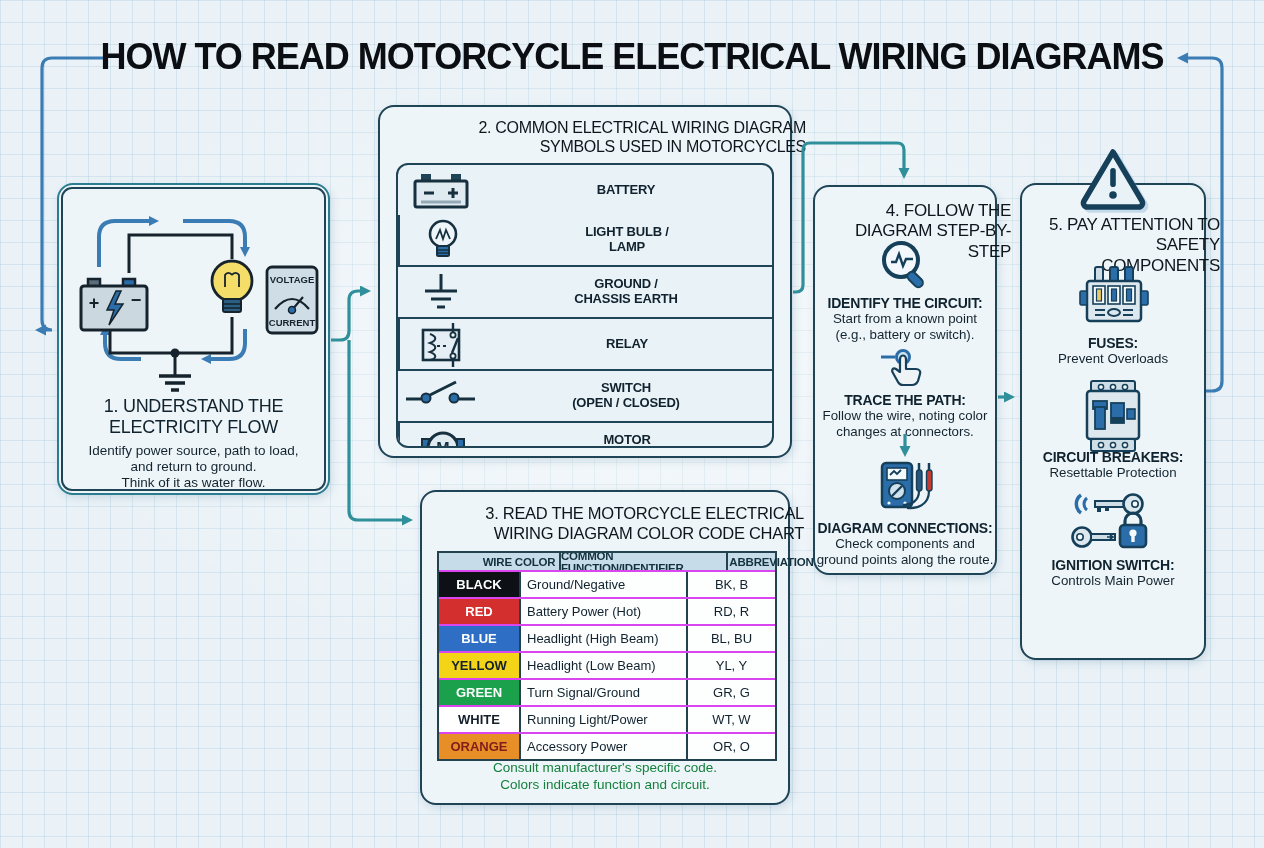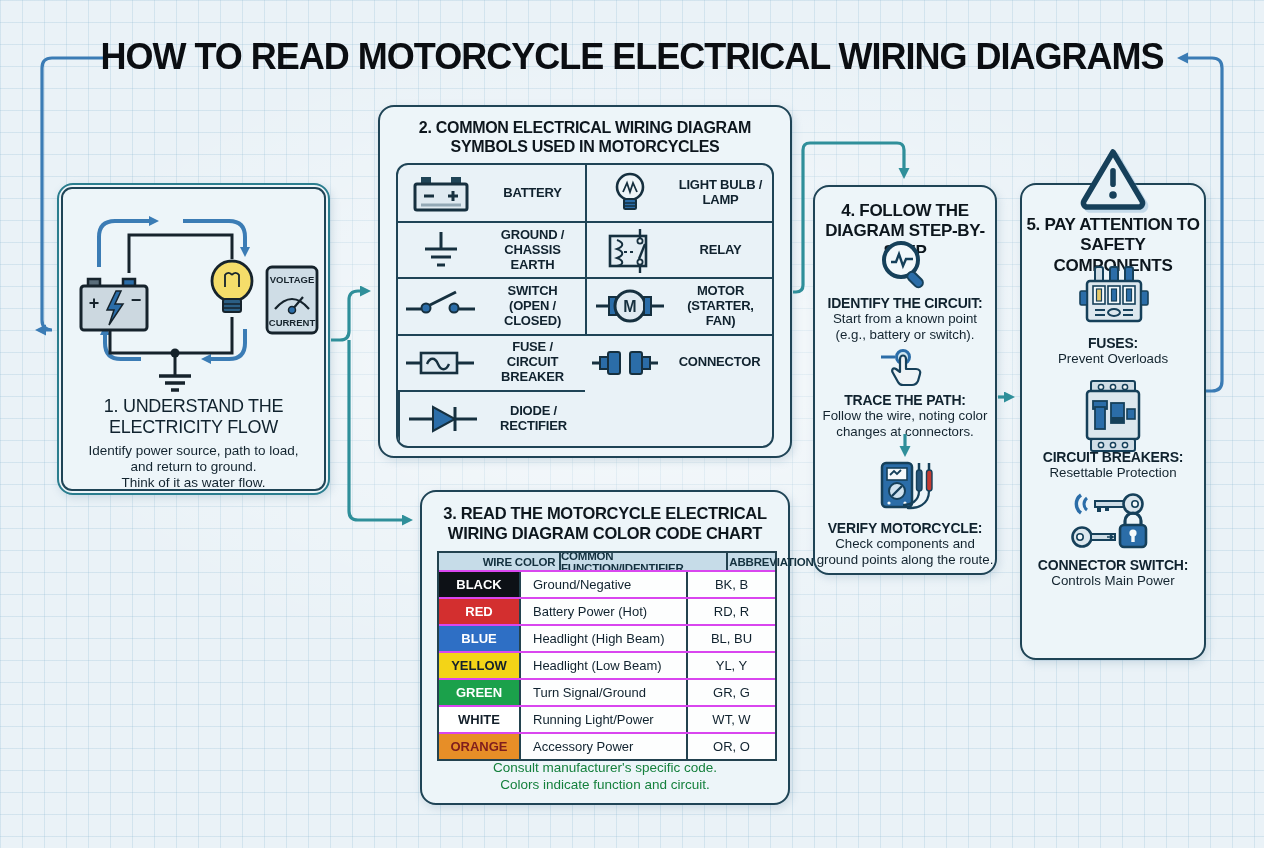--- a/index.html
+++ b/index.html
@@ -22,42 +22,42 @@
   }
   .panel{
     background:#edf5f9; border:2.5px solid #1f4456; border-radius:16px;
     box-shadow:2px 3px 8px rgba(90,130,160,.22); z-index:3; box-sizing:border-box;
   }
   .p1-outer{left:57px; top:183px; width:273px; height:312px; border-color:#2a7d8e; padding:3px;}
   .p1-inner{position:absolute; inset:2px; border:2px solid #1f4456; border-radius:11px;}
   .p1-head{left:0; top:207px; width:100%; text-align:center; font-size:18px; font-weight:400; line-height:1.18; letter-spacing:-.3px;}
   .p1-body{left:0; top:254px; width:100%; text-align:center; font-size:13.5px; line-height:1.18; color:#13242f;}
   .p2{left:378px; top:105px; width:414px; height:353px;}
-  .p-head{width:100%; text-align:center; font-weight:700; letter-spacing:-.3px; color:#0d161d;}
+  .p-head{width:100%; text-align:right; font-weight:400; letter-spacing:-.3px; color:#0d161d;margin-left:16px;}
   .p2-head{left:0; top:11px; font-size:16px; line-height:1.2;}
   .symgrid{
     left:16px; top:56px; width:378px; height:285px;
-    display:grid; grid-template-columns:1fr 1fr; grid-template-rows:repeat(5,1fr);
+    display:grid; grid-template-columns:1fr; grid-template-rows:repeat(5,1fr);
     border:2px solid #1f4456; border-radius:12px; overflow:hidden; background:#e9f2f7; box-sizing:border-box;
   }
   .symcell{display:flex; align-items:center; border-color:#1f4456;}
   .symcell.bt{border-top:2px solid #1f4456;}
   .symcell.bl{border-left:2px solid #1f4456;}
   .symicon{width:86px; flex:0 0 86px; display:flex; justify-content:center; align-items:center;}
   .symlabel{flex:1; text-align:center; font-size:13px; font-weight:800; line-height:1.15; letter-spacing:-.2px; padding-right:4px;}
   .p3{left:420px; top:490px; width:370px; height:315px;}
   .p3-head{left:0; top:12px; font-size:16.5px; line-height:1.2;}
   .cct{
     left:15px; top:59px; width:340px; border:2px solid #23424f; background:#fff; box-sizing:border-box;
   }
   .cct-row{display:grid; grid-template-columns:82px 167px 87px; height:25px;}
   .cct-row.hdr{height:17px; background:#c6dce8;padding-left:40px;}
   .cct-row + .cct-row{border-top:2px solid #d946ef;}
   .cct-c{display:flex; align-items:center; justify-content:center; font-size:13px; overflow:hidden;}
-  .cct-c.fn{justify-content:flex-start; padding-left:12px; background:#fdfefe;}
+  .cct-c.fn{justify-content:flex-start; padding-left:6px; background:#fdfefe;}
   .cct-c.ab{background:#fdfefe;}
   .cct-c.bR{border-right:2px solid #23424f;}
   .hdr .cct-c{font-size:11.5px; font-weight:800; color:#13303e; letter-spacing:-.2px; background:transparent;}
   .swatch{font-weight:800;}
   .p3-foot{left:0; top:268px; width:100%; text-align:center; font-size:13.5px; line-height:1.25; color:#15803d;}
   .p4{left:813px; top:185px; width:184px; height:390px;}
   .p4-head{left:0; top:14px; font-size:17px; line-height:1.2;}
   .step-t{width:100%; text-align:center; font-size:14px; font-weight:800; letter-spacing:-.2px;}
   .step-b{width:100%; text-align:center; font-size:13.3px; line-height:1.18; color:#13242f;}
   .p5{left:1020px; top:183px; width:186px; height:477px;}
@@ -376,21 +376,21 @@
         <circle cx="15" cy="44" r="1.6" fill="#f4f9fb"></circle>
           <circle cx="31" cy="44" r="1.6" fill="#f4f9fb"></circle>
         <line x1="45" y1="4" x2="45" y2="12" stroke="#16405a" stroke-width="2.5"></line>
         <rect x="42.5" y="11" width="5.5" height="21" rx="2.7" fill="#28567a" stroke="#16405a" stroke-width="1.4"></rect>
         <line x1="55" y1="4" x2="55" y2="12" stroke="#16405a" stroke-width="2.5"></line>
         <rect x="52.5" y="11" width="5.5" height="21" rx="2.7" fill="#c43b32" stroke="#16405a" stroke-width="1.4"></rect>
         <path d="M45 32 c0 10 -8 14 -16 14" fill="none" stroke="#16405a" stroke-width="2.2"></path>
         <path d="M55 32 c0 14 -12 18 -22 17" fill="none" stroke="#16405a" stroke-width="2.2"></path>
       </svg>
     </div>
-    <div class="abs step-t" style="top:333px;">VERIFY MOTORCYCLE:</div>
+    <div class="abs step-t" style="top:333px;">DIAGRAM CONNECTIONS:</div>
     <div class="abs step-b pre" style="top:349px;">Check components and
 ground points along the route.</div>
   </div>
 
   <div class="abs panel p5">
     <div class="abs p-head p5-head pre">5. PAY ATTENTION TO
 SAFETY COMPONENTS</div>
 
     <div class="abs icon-center" style="top:78px;">
       <svg width="76" height="64" viewBox="0 0 76 64">
@@ -449,21 +449,21 @@
         <circle cx="13" cy="50" r="9.5" fill="#dce7ee" stroke="#16405a" stroke-width="2.6"></circle>
         <circle cx="11" cy="50" r="3.2" fill="#f4f9fb" stroke="#16405a" stroke-width="1.6"></circle>
         <rect x="22" y="47" width="24" height="6" fill="#cfdde6" stroke="#16405a" stroke-width="2"></rect>
         <path d="M38 50 l6 0 m-3 -2 l3 2 -3 2" fill="none" stroke="#16405a" stroke-width="1.6"></path>
         <path d="M56 40 v-6 a8 8 0 0 1 16 0 v6" fill="none" stroke="#16405a" stroke-width="3.2"></path>
         <rect x="51" y="38" width="26" height="22" rx="4" fill="#2b6da8" stroke="#16405a" stroke-width="2.6"></rect>
         <circle cx="64" cy="46" r="3.6" fill="#f4f9fb"></circle>
           <rect x="62.3" y="48" width="3.4" height="7" fill="#f4f9fb"></rect>
       </svg>
     </div>
-    <div class="abs step-t" style="top:372px;">CONNECTOR SWITCH:</div>
+    <div class="abs step-t" style="top:372px;">IGNITION SWITCH:</div>
     <div class="abs step-b" style="top:388px;">Controls Main Power</div>
 
   </div>
 
   <svg class="abs warn" width="72" height="64" viewBox="0 0 72 64">
     <path d="M36 6 L65 55 a4 4 0 0 1 -3.5 6 H10.5 a4 4 0 0 1 -3.5 -6 Z" fill="#e8f2f7" stroke="#16405a" stroke-width="5.5" stroke-linejoin="round"></path>
     <rect x="33.2" y="22" width="5.6" height="19" rx="2.8" fill="#16405a"></rect>
     <circle cx="36" cy="49" r="3.8" fill="#16405a"></circle>
   </svg>
 

